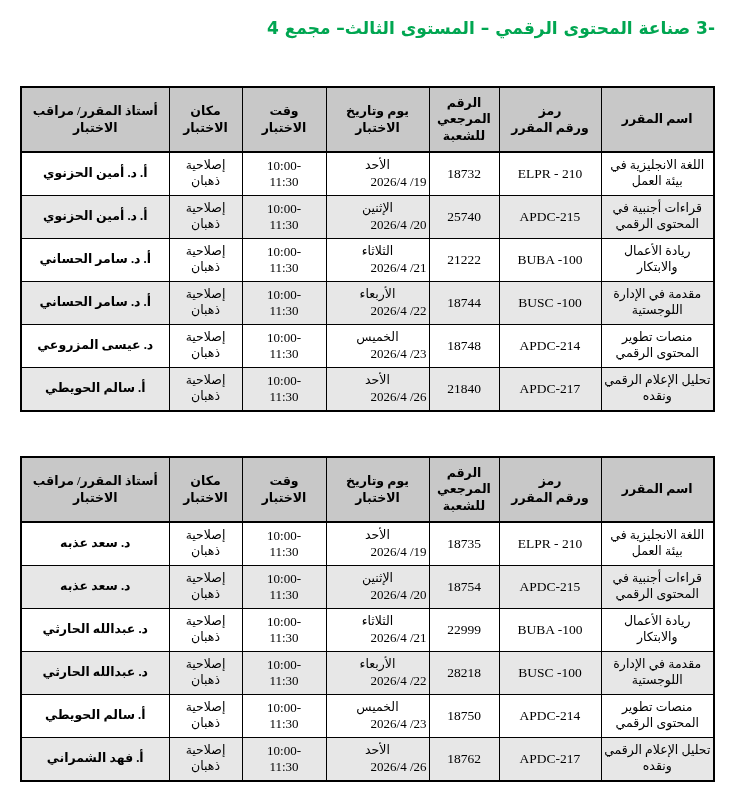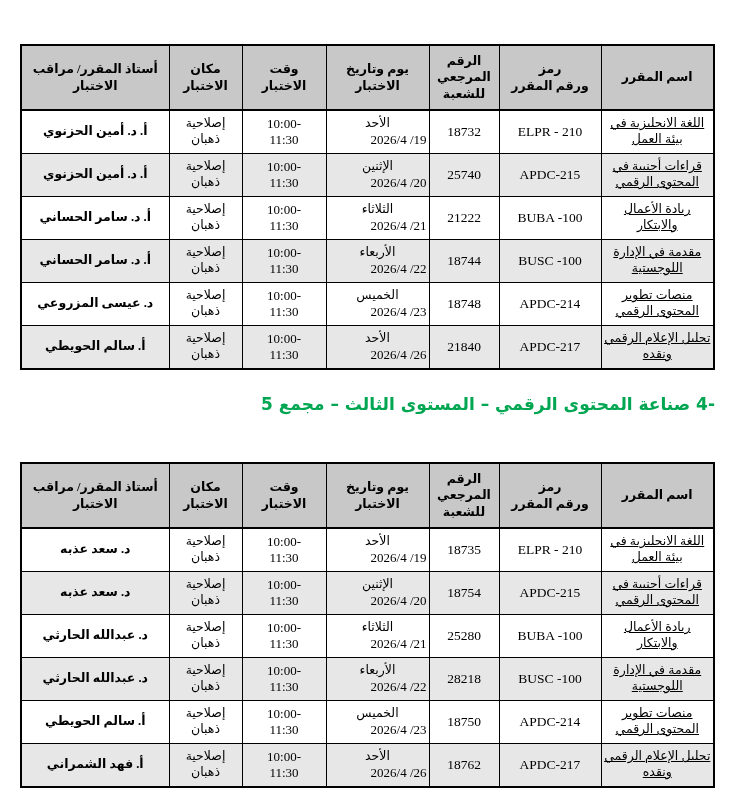--- a/index.html
+++ b/index.html
@@ -31,27 +31,31 @@
     height:40px;text-align:center;vertical-align:middle;
     font-size:12.5px;line-height:1.25;padding:1px 2px;background:#ffffff;
   }
   .sched tr.alt td{background:#E7E7E7;}
   .pre{white-space:pre-line;}
   .c-code div,.c-ref div{font-size:13.5px;}
   .c-time div{font-size:13px;}
   .c-daydate .day{font-size:12.5px;}
   .c-daydate .date{font-size:13px;text-align:right;}
   .c-inst{font-size:13px;font-weight:bold;}
-  .c-course{font-size:12.2px;text-decoration:underline;}
+  .c-course{font-size:12.2px;}
 </style>
 </head>
 <body>
 
 <div class="page">
 
+  <h2 class="section-title title-1">
+    <span class="tnum" dir="ltr">3-</span>
+    <span>صناعة المحتوى الرقمي – المستوى الثالث– مجمع 4</span>
+  </h2>
 
   <table class="sched">
     <colgroup>
       <col style="width:113px">
         <col style="width:102px">
         <col style="width:70px">
       <col style="width:103px">
         <col style="width:84px">
         <col style="width:73px">
       <col style="width:148px">
@@ -191,24 +195,20 @@
       <div dir="ltr" class="pre">10:00-
 11:30</div>
     </td>
     <td class="c-place pre">إصلاحية
 ذهبان</td>
     <td class="c-inst">أ. سالم الحويطي</td>
   </tr>
       </tbody>
   </table>
 
-  <h2 class="section-title title-2">
-    <span class="tnum" dir="ltr">4-</span>
-    <span>صناعة المحتوى الرقمي – المستوى الثالث – مجمع 5</span>
-  </h2>
 
   <table class="sched">
     <colgroup>
       <col style="width:113px">
         <col style="width:102px">
         <col style="width:70px">
       <col style="width:103px">
         <col style="width:84px">
         <col style="width:73px">
       <col style="width:148px">
@@ -271,21 +271,21 @@
     <td class="c-place pre">إصلاحية
 ذهبان</td>
     <td class="c-inst">د. سعد عذبه</td>
   </tr>
         <tr>
     <td class="c-course">ريادة الأعمال والابتكار</td>
     <td class="c-code">
       <div dir="ltr">BUBA -100</div>
     </td>
     <td class="c-ref">
-      <div dir="ltr">25280</div>
+      <div dir="ltr">22999</div>
     </td>
     <td class="c-daydate">
       <div class="day">الثلاثاء</div>
       <div class="date" dir="ltr">2026/4 /21</div>
     </td>
     <td class="c-time">
       <div dir="ltr" class="pre">10:00-
 11:30</div>
     </td>
     <td class="c-place pre">إصلاحية

